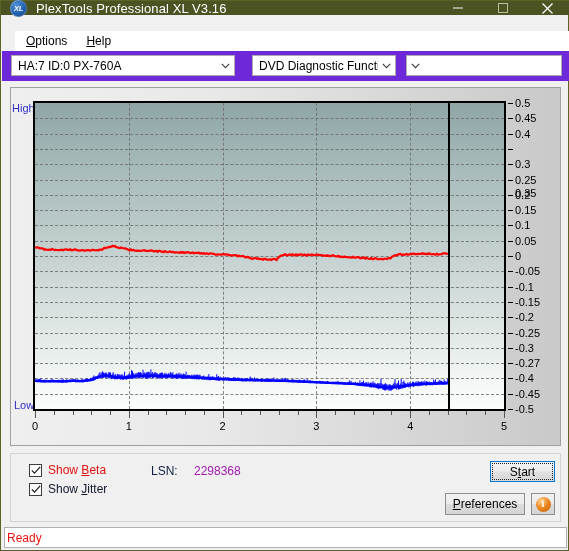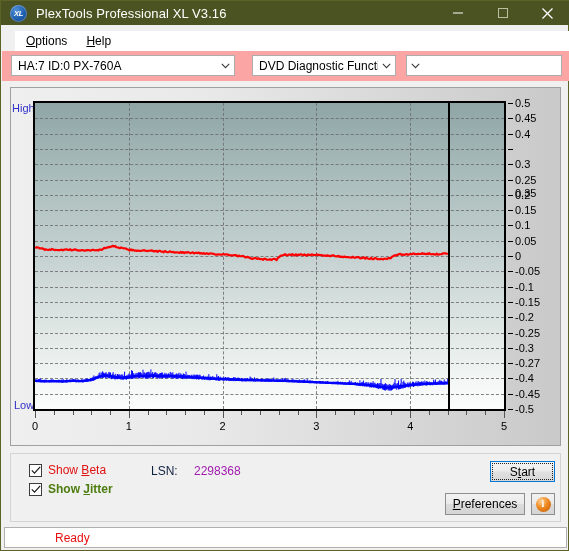--- a/index.html
+++ b/index.html
@@ -13,21 +13,21 @@
   }
   #app{
     position:relative;width:569px;height:551px;
     box-sizing:border-box;
     border:1px solid #5d6327;
     background:#f0f0f0;
   }
 
   
   #titlebar{
-    position:absolute;left:0;top:0;width:569px;height:24px;
+    position:absolute;left:0;top:0;width:569px;height:14px;
     background:#4c5322;
     display:flex;align-items:center;
   }
   #app-icon{
     width:17px;height:17px;border-radius:50%;
     margin-left:9px;margin-right:9px;
     background:radial-gradient(circle at 35% 30%,#4f8fd6 0%,#1f5fae 55%,#113b72 100%);
     display:flex;align-items:center;justify-content:center;
     font-size:7.5px;font-weight:bold;color:#ffffff;
     font-style:italic;
@@ -51,21 +51,21 @@
   }
   .menu-item{
     padding:1px 8px;margin-left:3px;font-size:12px;color:#000;
     white-space:nowrap;
   }
   .menu-item u{text-decoration:underline;}
 
   
   #toolbar{
     position:absolute;left:1px;top:50px;width:567px;height:30px;
-    background:#fca5a5;
+    background:#6d28d9;
   }
   .combo{
     position:absolute;top:4px;height:21px;
     background:#ffffff;
     border:1px solid #acacac;
     box-sizing:border-box;
     display:flex;align-items:center;
     font-size:12px;color:#000;
   }
   .combo .cval{
@@ -143,21 +143,21 @@
   #chk-jitter-row{left:18px;top:28px;}
   .chkbox{
     width:13px;height:13px;border:1px solid #3c3c3c;background:#fff;
     box-sizing:border-box;margin-right:6px;
     display:flex;align-items:center;justify-content:center;
   }
   .chkbox svg{display:block;}
   .chklabel{font-size:12px;white-space:nowrap;}
   .chklabel u{text-decoration:underline;}
   #lbl-beta{color:#e01010;}
-  #lbl-jitter{color:#4d7c0f;font-weight:bold;}
+  #lbl-jitter{color:#0f172a;}
 
   #lsn-label{position:absolute;left:140px;top:10px;font-size:12px;color:#102040;}
   #lsn-value{position:absolute;left:183px;top:10px;font-size:12px;color:#a21caf;}
 
   .btn{
     position:absolute;box-sizing:border-box;
     background:linear-gradient(to bottom,#f2f2f2 0%,#eaeaea 48%,#dcdcdc 52%,#d4d4d4 100%);
     border:1px solid #8e8e8e;
     font-size:12px;color:#000;
     display:flex;align-items:center;justify-content:center;
@@ -183,21 +183,21 @@
     color:#fff;font-size:10px;font-weight:bold;font-family:"Liberation Serif",serif;
     line-height:1;
   }
 
   
   #statusbar{
     position:absolute;left:3px;top:526px;width:563px;height:21px;
     border:1px solid #b0b0b0;background:#ffffff;box-sizing:border-box;
     display:flex;align-items:center;
   }
-  #status-text{font-size:12px;color:#e81010;padding-left:14px;margin-left:36px;}
+  #status-text{font-size:12px;color:#e81010;padding-left:2px;}
 </style>
 </head>
 <body>
 
 <div id="app">
 
   <div id="titlebar">
     <div id="app-icon">XL</div>
     <div id="title-text">PlexTools Professional XL V3.16</div>
     <div class="wbtn">

